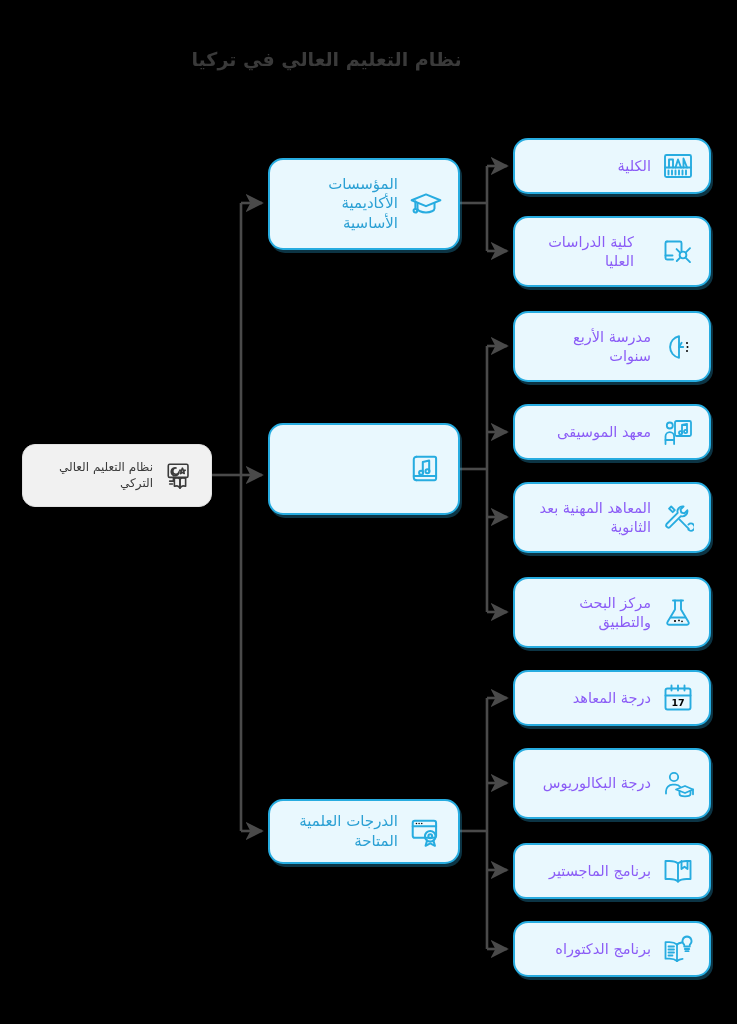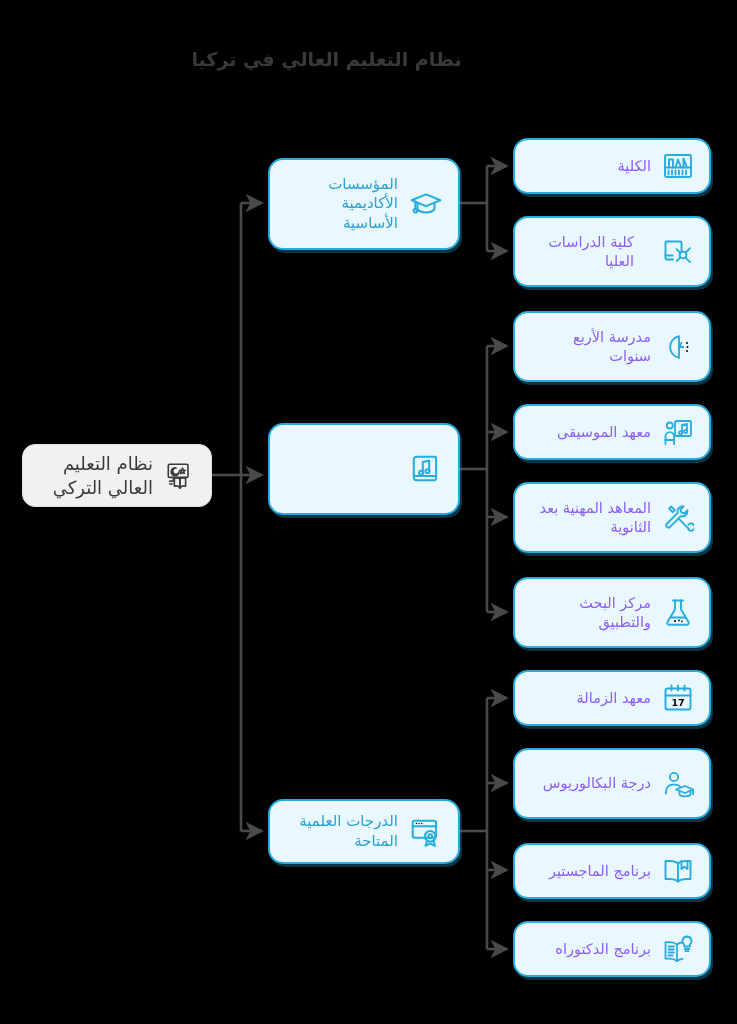--- a/index.html
+++ b/index.html
@@ -84,21 +84,21 @@
     top: 444px;
     width: 190px;
     height: 63px;
     background: #f1f1f1;
     border: 1px solid #e2e2e2;
     border-radius: 13px;
     box-shadow: 0 1px 2px rgba(0,0,0,0.18);
   }
   #node-root .node-label {
     color: #3b3b3b;
-    font-size: 18px;
+    font-size: 12px;
     font-weight: 400;
   }
   #node-root .node-icon svg { stroke: #3b3b3b; }
 
   
   .branch-node {
     width: 192px;
     background: #e9f8fe;
     border: 2.5px solid #27ace0;
     border-radius: 15px;
@@ -133,21 +133,21 @@
   .leaf-node .node-icon svg { stroke: #27ace0; }
 
   #node-leaf-1  { top: 138px; height: 56px; }
   #node-leaf-2  { top: 216px; height: 71px; gap: 27px; }
   #node-leaf-3  { top: 311px; height: 71px; }
   #node-leaf-4  { top: 404px; height: 56px; }
   #node-leaf-5  { top: 482px; height: 71px; }
   #node-leaf-6  { top: 577px; height: 71px; }
   #node-leaf-7  { top: 670px; height: 56px; }
   #node-leaf-8  { top: 748px; height: 71px; }
-  #node-leaf-9  { top: 843px; height: 56px; }
+  #node-leaf-9  { top: 843px; height: 56px; border-radius: 13px; }
   #node-leaf-10 { top: 921px; height: 56px; }
 </style>
 </head>
 <body>
 
 <div id="canvas">
 
   <div id="diagram-title">نظام التعليم العالي في تركيا</div>
 
   <svg id="connectors" viewBox="0 0 737 1024" xmlns="http://www.w3.org/2000/svg">
@@ -330,21 +330,21 @@
 
   <div class="node leaf-node" id="node-leaf-7">
     <span class="node-icon">
       <svg viewBox="0 0 32 32" width="32" height="32" fill="none" stroke-width="1.9" stroke-linecap="round" stroke-linejoin="round">
         <rect x="3.5" y="6.5" width="25" height="21" rx="2"></rect>
         <path d="M3.5 13.5h25"></path>
         <path d="M9.5 3.5v5M16 3.5v5M22.5 3.5v5"></path>
         <text x="16" y="24" text-anchor="middle" font-family="DejaVu Sans, sans-serif" font-size="9.5" font-weight="700" fill="currentColor" stroke="none">17</text>
       </svg>
     </span>
-    <span class="node-label">معهد الزمالة</span>
+    <span class="node-label">درجة المعاهد</span>
   </div>
 
   <div class="node leaf-node" id="node-leaf-8">
     <span class="node-icon">
       <svg viewBox="0 0 32 32" width="32" height="32" fill="none" stroke-width="1.8" stroke-linecap="round" stroke-linejoin="round">
         <circle cx="12" cy="9" r="4.2"></circle>
         <path d="M4 25.5v-2.2a6.6 6.6 0 0 1 6.6-6.6h2.8a6.6 6.6 0 0 1 5 2.3"></path>
         <path d="M14 21.5L23 18l8 3.5-8 3.5-9-3.5z"></path>
         <path d="M17.5 22.8v3.2c0 1.3 2.5 2.3 5.5 2.3s5.5-1 5.5-2.3v-3.2"></path>
         <path d="M31 21.5v4.8"></path>

